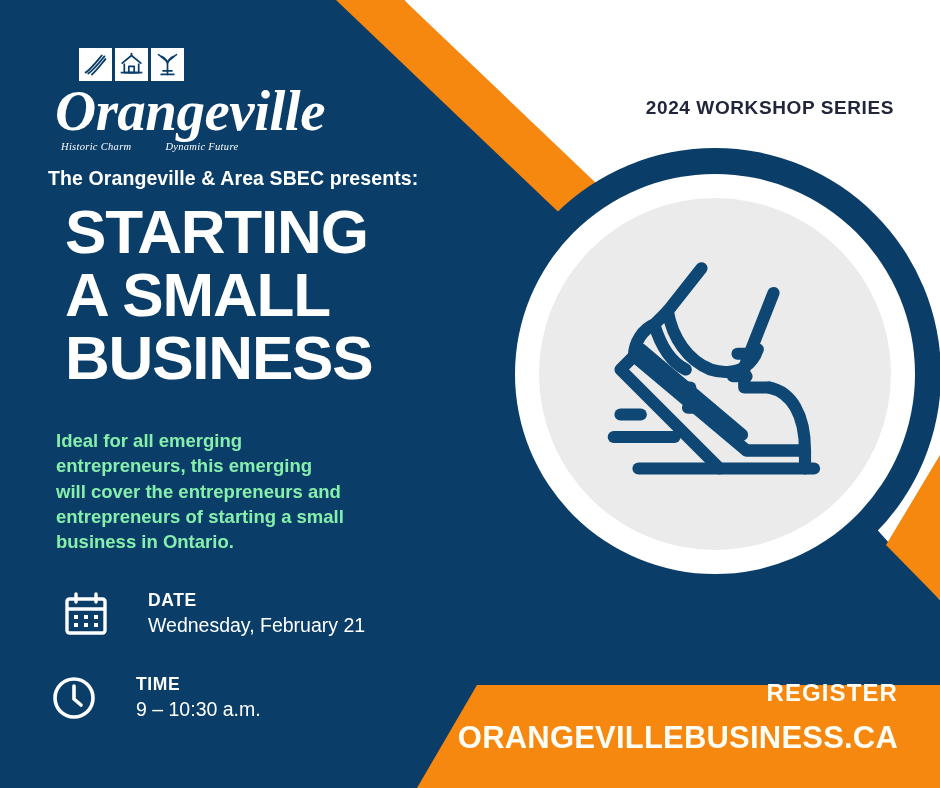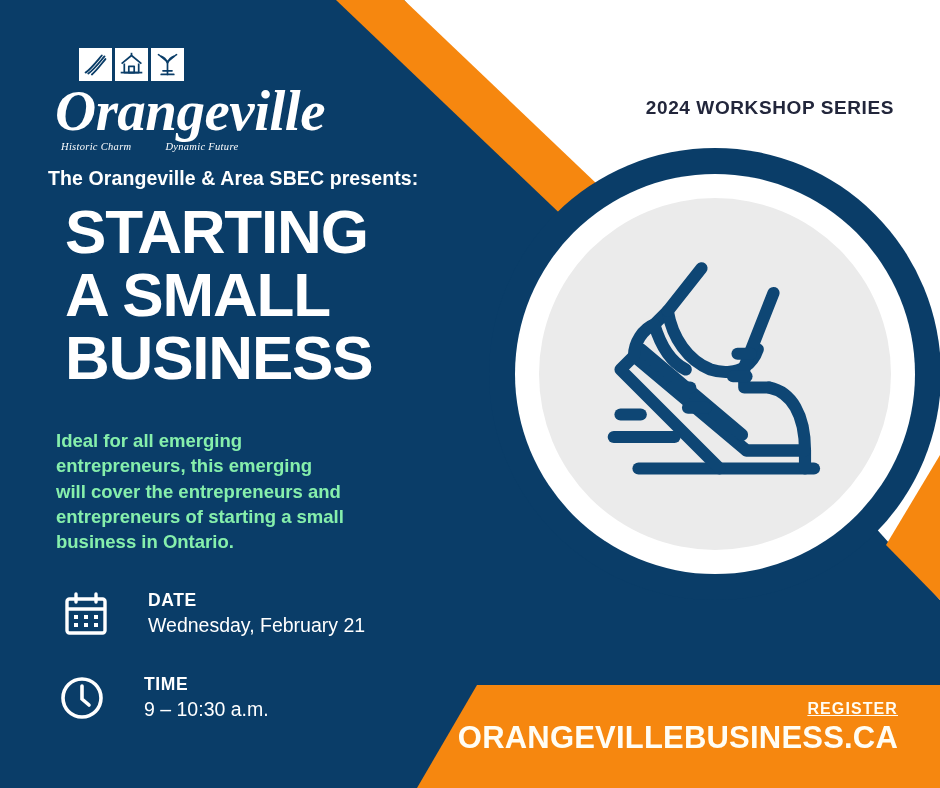--- a/index.html
+++ b/index.html
@@ -194,21 +194,21 @@
   .blurb div { white-space: nowrap; }
 
   
   .detail {
     position: absolute;
     display: flex;
     align-items: center;
     gap: 36px;
   }
   .detail.date { left: 60px; top: 588px; }
-  .detail.time { left: 56px; top: 672px; }
+  .detail.time { left: 48px; top: 672px; }
   .detail-icon {
     width: 52px;
     height: 52px;
     flex: 0 0 52px;
     display: flex;
     align-items: center;
     justify-content: center;
   }
   .detail-icon svg { display: block; }
   .detail-text { color: #FFFFFF; }
@@ -227,32 +227,31 @@
 
   
   .register {
     position: absolute;
     right: 42px;
     bottom: 32px;
     text-align: right;
     color: #FFFDF4;
   }
   .register-label {
-    font-size: 16px;
+    font-size: 24px;
     font-weight: 700;
     letter-spacing: 1.1px;
     line-height: 1.15;
-    text-decoration: underline;
   }
   .register-url {
     font-size: 31px;
     font-weight: 700;
     letter-spacing: 0.2px;
     line-height: 1.15;
-    margin-top: 2px;
+    margin-top: 14px;
     text-align: center;
   }
 </style>
 </head>
 <body>
 
 <div id="poster">
 
   <div class="bg-navy"></div>
   <div class="bg-white-wedge"></div>

